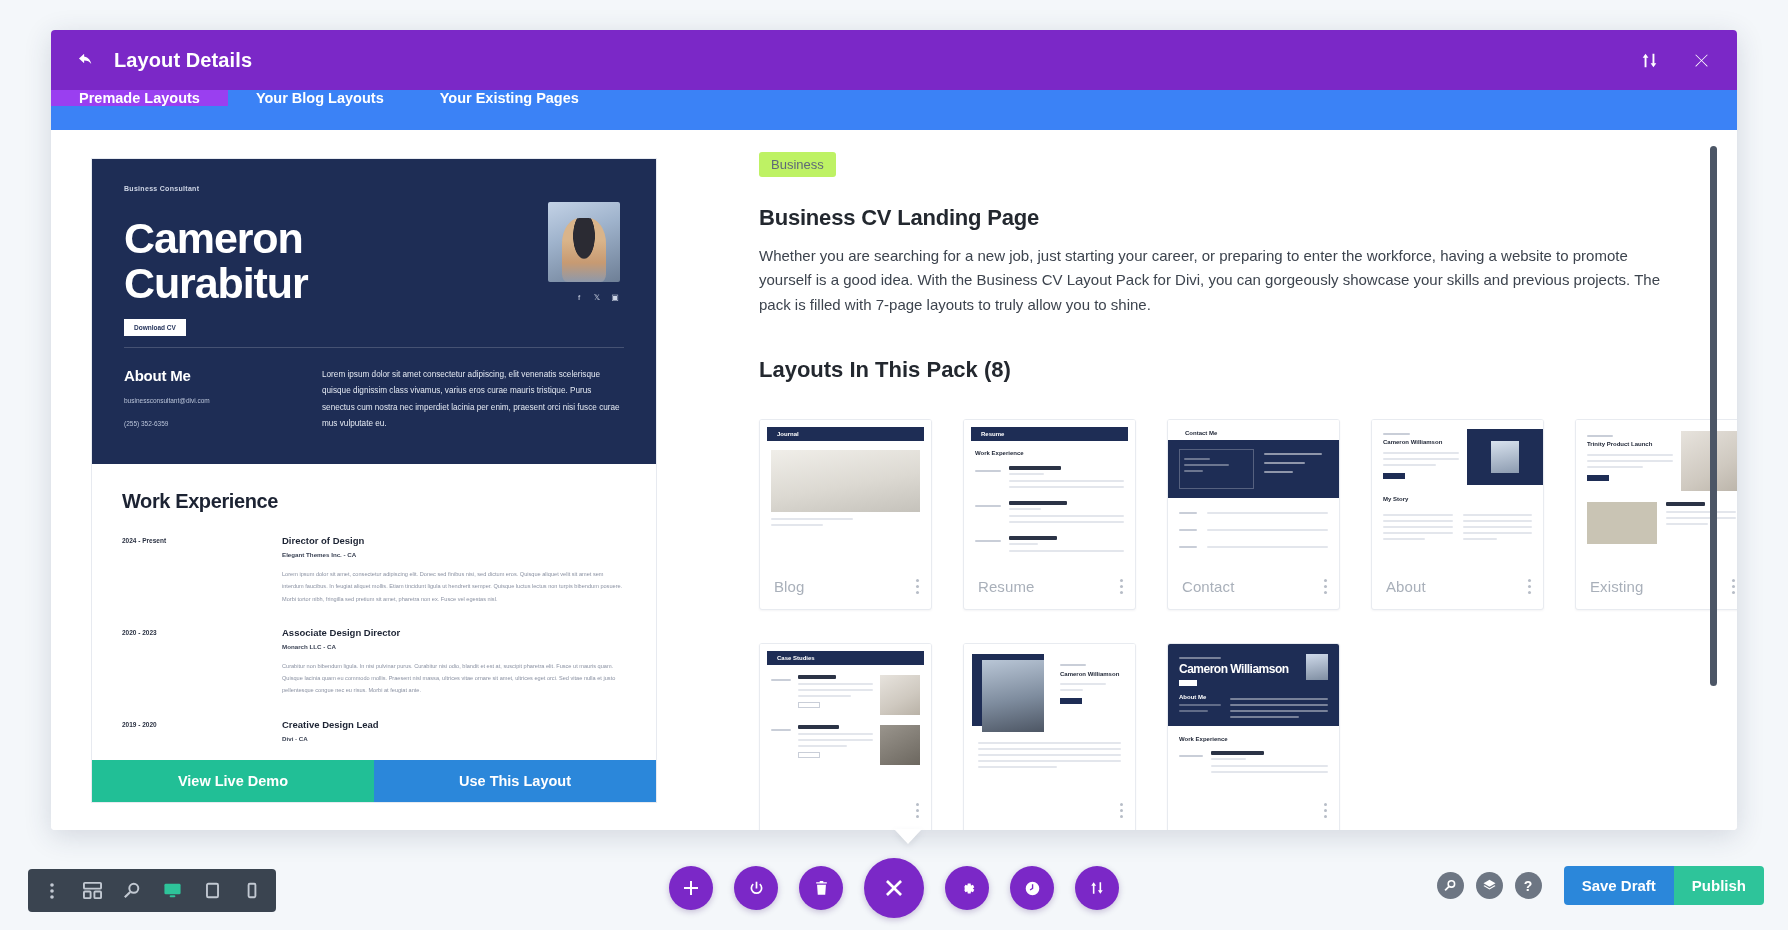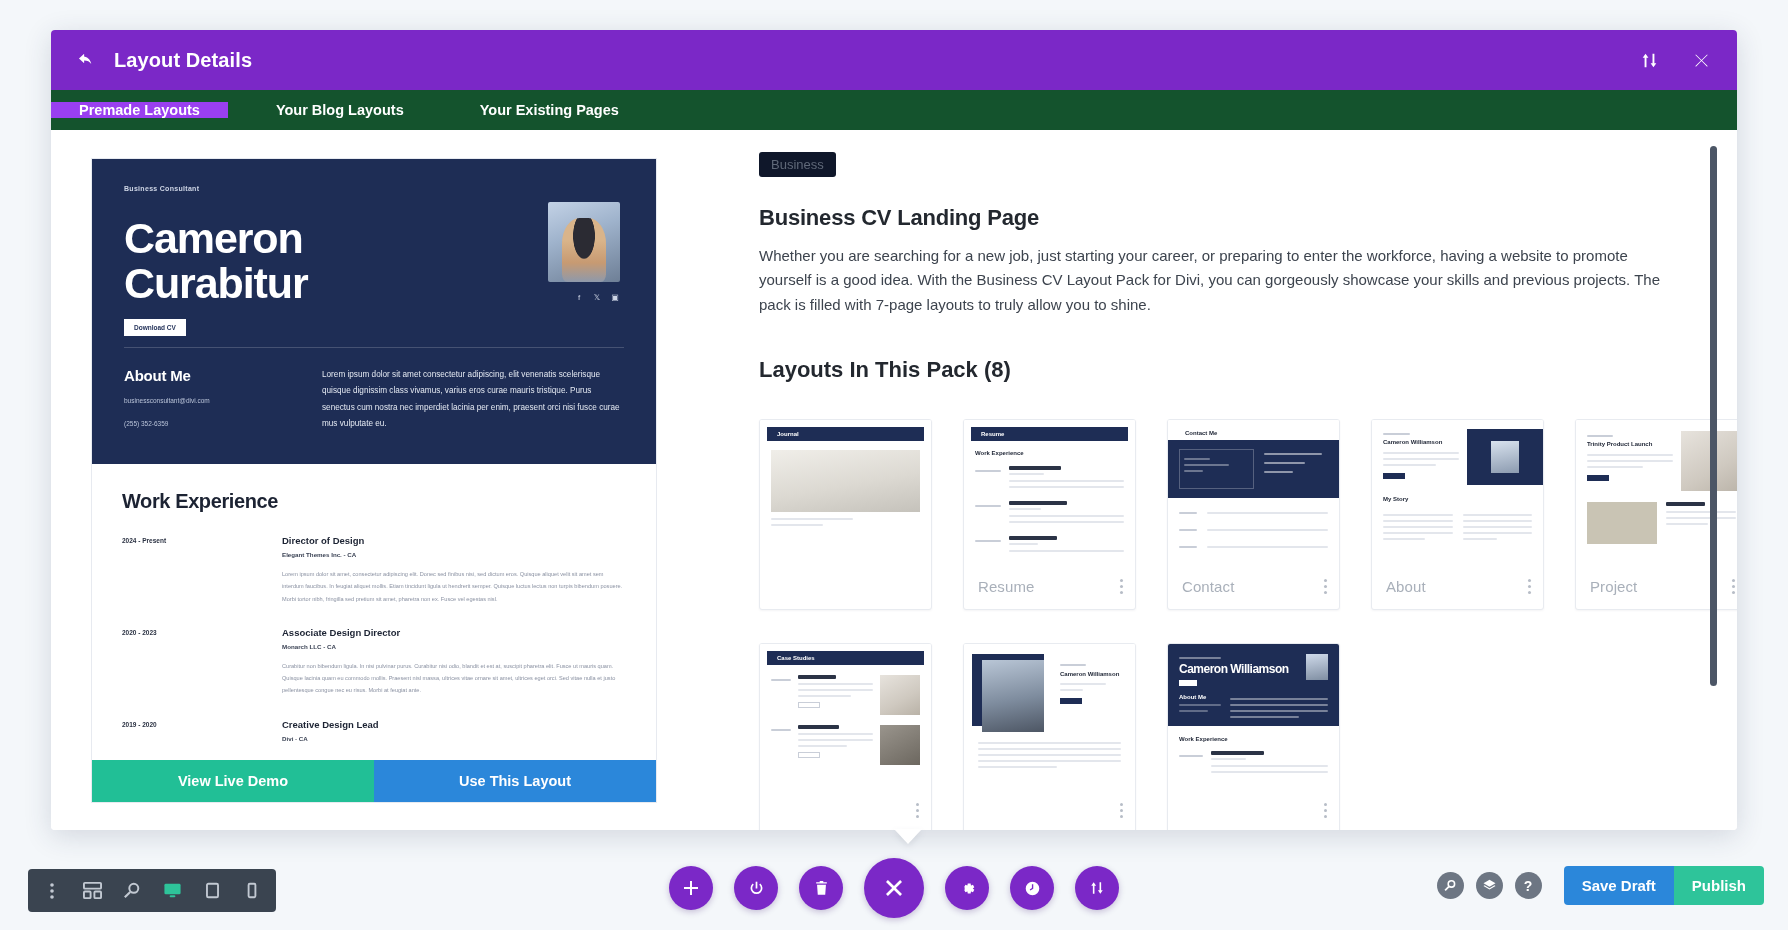--- a/index.html
+++ b/index.html
@@ -59,24 +59,23 @@
   .hdr-btn {
     width: 24px; height: 24px;
     display: flex; align-items: center; justify-content: center;
     cursor: pointer; color: #fff;
   }
   .hdr-btn svg { fill: #fff; }
 
   
   .tabbar {
     height: 40px;
-    background: #14532d;
-    display: flex; align-items: center;
+    background: #3b82f6;
+    display: flex; align-items: flex-start;
     flex: 0 0 40px;
-    gap: 20px;
   }
   .tab {
     display: flex; align-items: center;
     padding: 0 28px;
     color: #ffffff;
     font-size: 14.5px;
     font-weight: 700;
     cursor: pointer;
     white-space: nowrap;
   }
@@ -173,21 +172,21 @@
 
   
   .detail-col {
     flex: 1;
     padding: 22px 60px 0 88px;
     overflow: hidden;
     position: relative;
   }
   .badge {
     display:inline-block;
-    background:#0f172a; color:#5f6878;
+    background:#bef264; color:#5f6878;
     font-size:13px; padding:5px 12px; border-radius:3px;
   }
   .detail-title{
     margin-top:28px;
     font-size:22px; font-weight:700; color:#23282f; letter-spacing:-.2px;
   }
   .detail-desc{
     margin-top:13px;
     font-size:15px; line-height:1.62; color:#3d444e; max-width:960px;
   }
@@ -404,20 +403,28 @@
           <div class="lcard-thumb">
             <div class="mini">
               <div class="mbar">Journal</div>
               <div class="mpad">
                 <div style="height:62px;background:linear-gradient(170deg,#f0eee9,#dcd9d2 55%,#c5c2bb);"></div>
                 <div class="mline" style="width:55%;margin-top:6px;"></div>
                 <div class="mline" style="width:35%;"></div>
               </div>
             </div>
           </div>
+          <div class="lcard-foot">
+            <span class="lcard-name">Blog</span>
+            <span class="dots">
+                <i></i>
+                <i></i>
+                <i></i>
+              </span>
+          </div>
         </div>
 
         <div class="lcard">
           <div class="lcard-thumb">
             <div class="mini">
               <div class="mbar">Resume</div>
               <div class="mpad">
                 <div class="mtxt">Work Experience</div>
                 <div style="margin-top:9px;">
                   <div style="display:flex;gap:8px;margin-bottom:9px;">
@@ -575,21 +582,21 @@
                 <div style="flex:1;">
                     <div class="mh" style="width:55%;"></div>
                     <div class="mline" style="margin-top:5px;"></div>
                     <div class="mline"></div>
                     <div class="mline" style="width:60%;"></div>
                   </div>
               </div>
             </div>
           </div>
           <div class="lcard-foot">
-            <span class="lcard-name">Project</span>
+            <span class="lcard-name">Existing</span>
             <span class="dots">
                 <i></i>
                 <i></i>
                 <i></i>
               </span>
           </div>
         </div>
 
         <div class="lcard">
           <div class="lcard-thumb">

